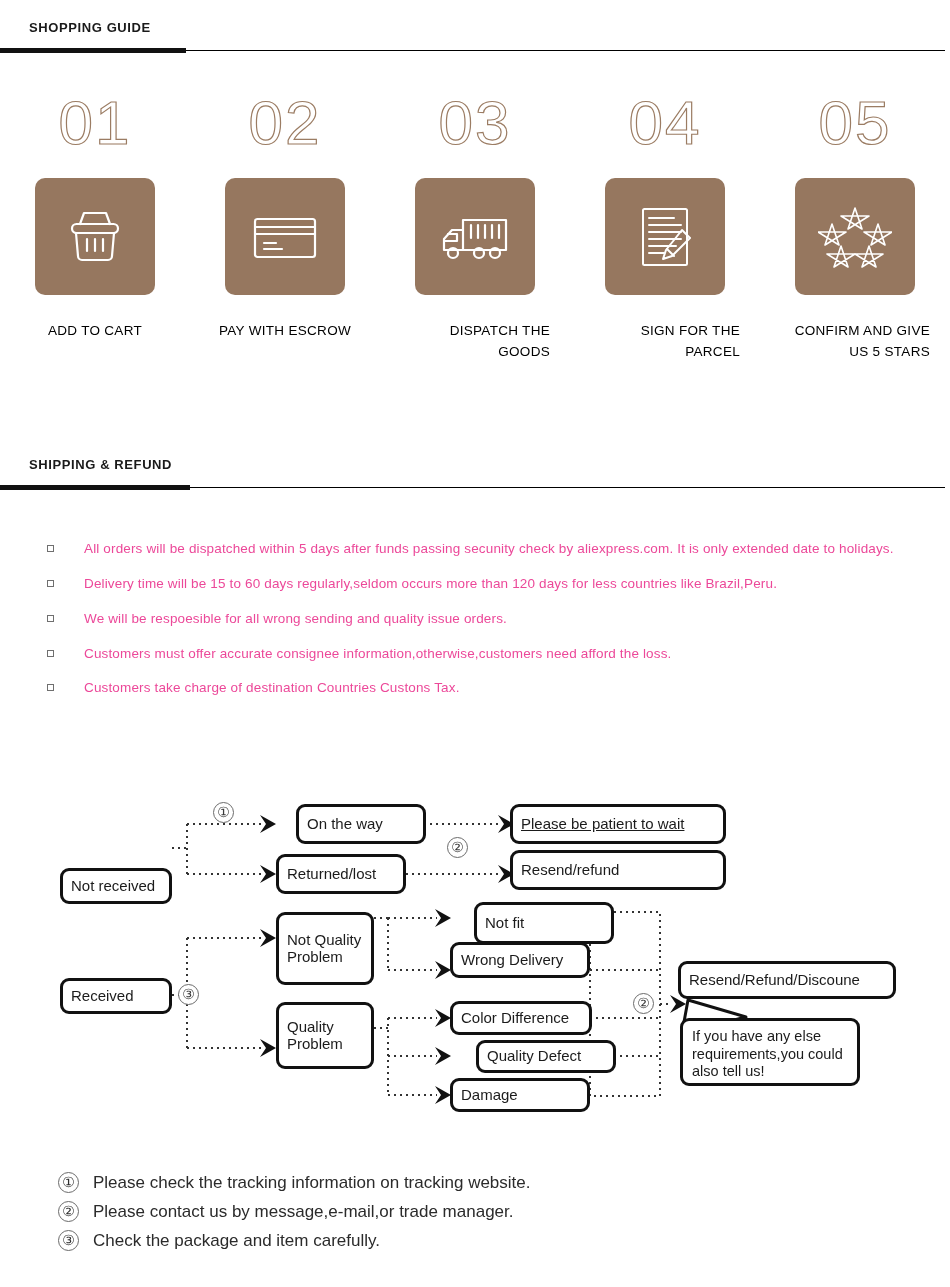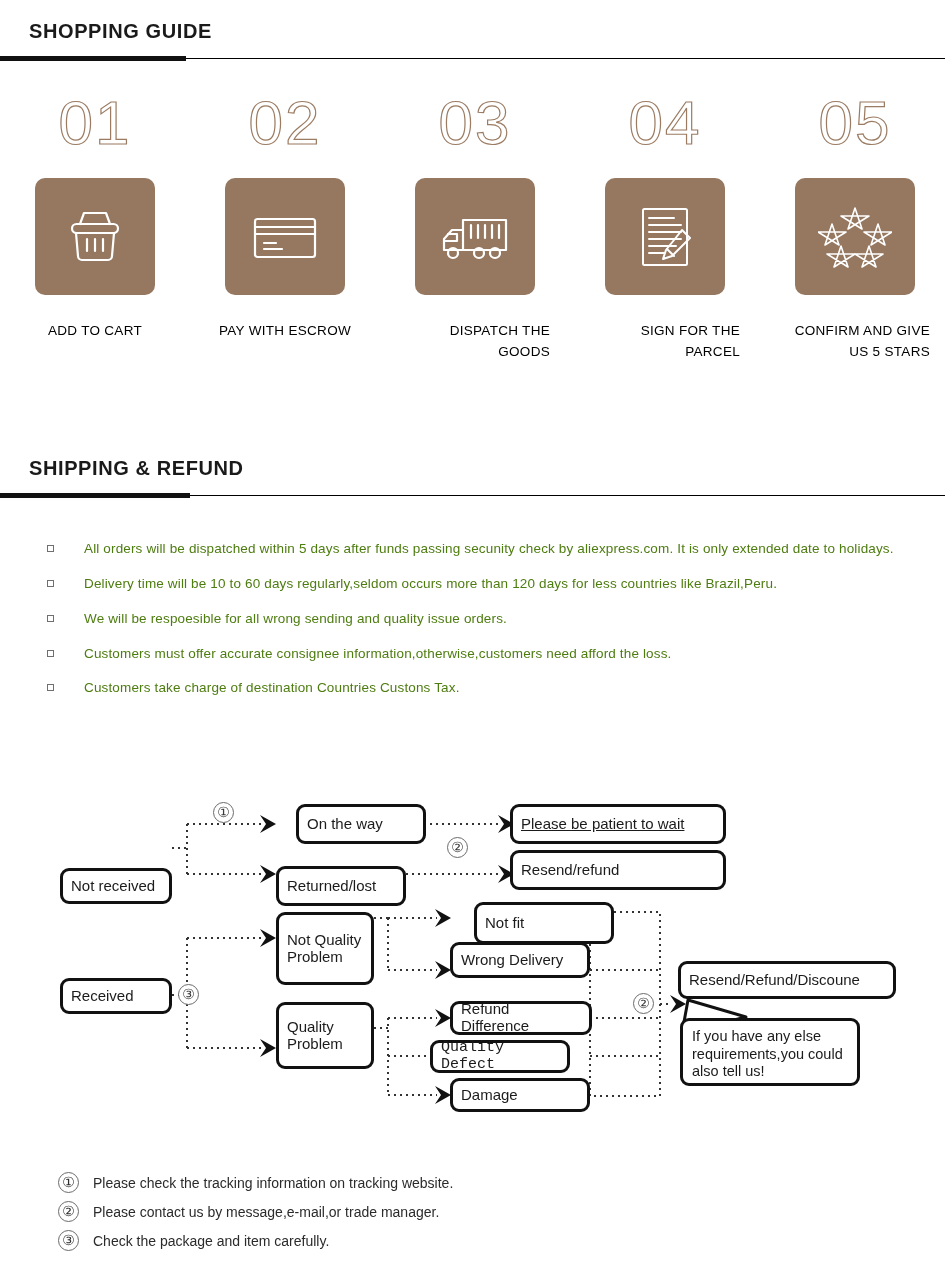--- a/index.html
+++ b/index.html
@@ -9,21 +9,21 @@
     background: #ffffff;
     font-family: "Liberation Sans", sans-serif;
     color: #222;
     overflow: hidden;
     position: relative;
   }
 
   
   .section-head { position:absolute; left:0; width:950px; }
   .section-head .title {
-    font-size: 20px; font-weight: bold; letter-spacing: .6px;
+    font-size: 13px; font-weight: bold; letter-spacing: .6px;
     color: #1a1a1a; padding-left: 29px;
   }
   .rule-wrap { position:relative; height:5px; width:950px; margin-top:13px; }
   .rule-thin {
     position:absolute; left:0; top:2px; width:945px; height:1px; background:#000;
   }
   .rule-thick {
     position:absolute; left:0; top:0px; height:5px; background:#111;
   }
 
@@ -52,21 +52,21 @@
   }
 
   
   .bullets { position:absolute; left:0; top:538px; width:950px; }
   .bullet-row { display:flex; margin-bottom: 13px; }
   .bullet-sq {
     width: 7px; height: 7px; border: 1px solid #6f6f6f;
     margin-left: 47px; margin-top: 7px; flex: 0 0 auto;
   }
   .bullet-text {
-    margin-left: 30px; font-size: 13.5px; color: #4d7c0f;
+    margin-left: 30px; font-size: 13.5px; color: #ec4899;
     line-height: 1.62; max-width: 820px; letter-spacing: .15px;
   }
 
   
   .flow { position:absolute; left:0; top:790px; width:950px; height:330px; }
   .flow svg { position:absolute; left:0; top:0; }
   .fbox {
     position:absolute; border: 3px solid #111; border-radius: 9px;
     background:#fff; display:flex; align-items:center;
     font-size: 15px; color:#1b1b1b; padding: 0 8px;
@@ -88,21 +88,21 @@
 
   
   .notes { position:absolute; left:0; top:1172px; width:950px; }
   .note-row { display:flex; align-items:center; margin-bottom: 8px; }
   .note-circ {
     margin-left: 58px; width: 21px; height:21px; border-radius:50%;
     border:1px solid #6b6b6b; color:#2e2e2e;
     font-family:"Liberation Serif", serif; font-size:14px;
     display:flex; align-items:center; justify-content:center; flex:0 0 auto;
   }
-  .note-text { margin-left: 14px; font-size: 14px; color:#2b2b2b; }
+  .note-text { margin-left: 14px; font-size: 17px; color:#2b2b2b; }
 </style>
 </head>
 <body>
 
 <div class="section-head" style="top:20px;">
   <div class="title">SHOPPING GUIDE</div>
   <div class="rule-wrap">
     <div class="rule-thin"></div>
     <div class="rule-thick" style="width:186px;"></div>
   </div>
@@ -201,21 +201,21 @@
   </div>
 </div>
 
 <div class="bullets">
   <div class="bullet-row">
     <div class="bullet-sq"></div>
     <div class="bullet-text">All orders will be dispatched within 5 days after funds passing secunity check by aliexpress.com. It is only extended date to holidays.</div>
   </div>
   <div class="bullet-row">
     <div class="bullet-sq"></div>
-    <div class="bullet-text">Delivery time will be 10 to 60 days regularly,seldom occurs more than 120 days for less countries like Brazil,Peru.</div>
+    <div class="bullet-text">Delivery time will be 15 to 60 days regularly,seldom occurs more than 120 days for less countries like Brazil,Peru.</div>
   </div>
   <div class="bullet-row">
     <div class="bullet-sq"></div>
     <div class="bullet-text">We will be respoesible for all wrong sending and quality issue orders.</div>
   </div>
   <div class="bullet-row">
     <div class="bullet-sq"></div>
     <div class="bullet-text">Customers must offer accurate consignee information,otherwise,customers need afford the loss.</div>
   </div>
   <div class="bullet-row">
@@ -267,21 +267,21 @@
       <path d="M660,214 L672,214" marker-end="url(#arw)"></path>
     </g>
   </svg>
 
   <div class="fbox" style="left:60px; top:40px; width:112px; height:36px;margin-top:38px;">
     <span>Not received</span>
   </div>
   <div class="fbox" style="left:276px; top:14px; width:130px; height:40px;margin-left:20px;">
     <span>On the way</span>
   </div>
-  <div class="fbox" style="left:276px; top:76px; width:130px; height:40px;text-align:center;">
+  <div class="fbox" style="left:276px; top:64px; width:130px; height:40px;text-align:center;">
     <span>Returned/lost</span>
   </div>
   <div class="fbox" style="left:510px; top:14px; width:216px; height:40px;text-decoration:underline;">
     <span>Please be patient to wait</span>
   </div>
   <div class="fbox" style="left:510px; top:60px; width:216px; height:40px;">
     <span>Resend/refund</span>
   </div>
 
   <div class="circ-num" style="left:213px; top:12px;">①</div>
@@ -299,23 +299,23 @@
     <span style="display:block;">Quality Problem</span>
   </div>
 
   <div class="fbox" style="left:450px; top:112px; width:140px; height:42px;margin-left:24px;">
     <span>Not fit</span>
   </div>
   <div class="fbox" style="left:450px; top:152px; width:140px; height:36px;text-align:right;">
     <span>Wrong Delivery</span>
   </div>
   <div class="fbox" style="left:450px; top:211px; width:142px; height:34px;">
-    <span>Refund Difference</span>
-  </div>
-  <div class="fbox" style="left:430px; top:250px; width:140px; height:33px;font-family:Liberation Mono, monospace;">
+    <span>Color Difference</span>
+  </div>
+  <div class="fbox" style="left:476px; top:250px; width:140px; height:33px;">
     <span>Quality Defect</span>
   </div>
   <div class="fbox" style="left:450px; top:288px; width:140px; height:34px;">
     <span>Damage</span>
   </div>
 
   <div class="circ-num" style="left:633px; top:203px;">②</div>
 
   <div class="fbox" style="left:678px; top:171px; width:218px; height:38px;">
     <span>Resend/Refund/Discoune</span>

